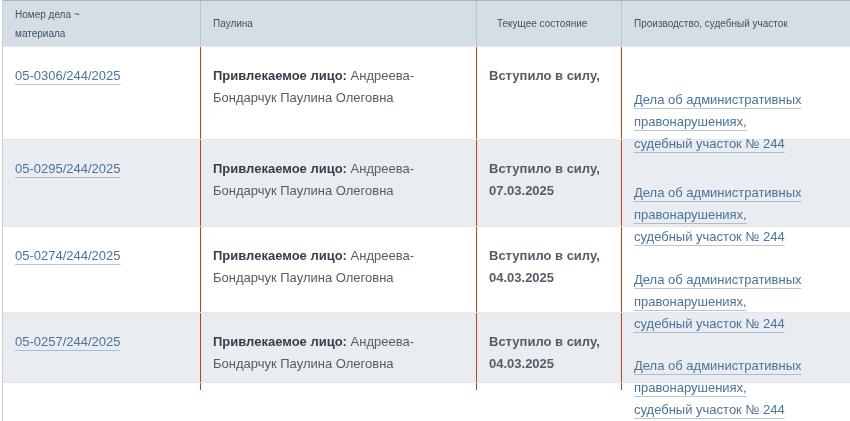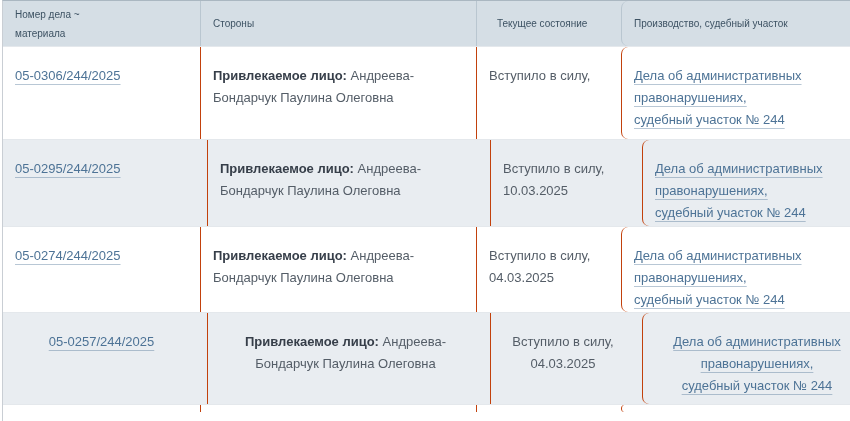--- a/index.html
+++ b/index.html
@@ -21,69 +21,69 @@
     margin-left:2px;
     border-left:1px solid #c9ced4;
     border-top:1px solid #aab7c1;
     background:#ffffff;
   }
   .trow{display:flex;width:100%;}
   .cell{flex:0 0 auto;padding:0 12px;}
   .c1{width:197px;}
   .c2{width:276px;}
   .c3{width:145px;}
-  .c4{width:229px;border-radius:7px;}
+  .c4{width:229px;}
   .c2,.c3,.c4{border-left:1px solid #c2410c;}
   
   .thead{
     height:45px;background:var(--header-bg);
     color:var(--header-text);font-size:10px;line-height:19px;
   }
   .thead .cell{display:flex;align-items:center;}
   .thead .c2,.thead .c3,.thead .c4{border-left:1px solid #b9c6d0;}
   .thead .hlabel{display:block;}
   .thead .c1 .hlabel{max-width:112px;}
   .thead .c3 .hlabel{max-width:92px;margin-left:8px;}
   
   .tbody-row{
     font-size:13px;line-height:22px;color:var(--body-text);
     border-top:1px solid #e4e8ec;
   }
   .tbody-row .cell{padding-top:18px;padding-bottom:10px;}
   .row-white{background:#ffffff;}
-  .row-alt{background:var(--row-alt-bg);gap:7px;}
+  .row-alt{background:var(--row-alt-bg);}
   .r1{height:93px;}
   .r2{height:87px;}
   .r3{height:86px;}
-  .r4{height:92px;text-align:center;}
+  .r4{height:70px;}
   .r5{height:8px;}
   .r5 .cell{padding:0 12px;}
   a.case-link, a.proc-link{
     color:var(--link);
     text-decoration:underline;
     text-decoration-thickness:1px;
     text-decoration-color:rgba(77,115,150,.40);
     text-underline-offset:4px;
     cursor:pointer;
   }
-  a.proc-link{display:inline-block;max-width:170px;}
+  a.proc-link{display:inline-block;max-width:170px;margin-top:24px;}
   .party-role{font-weight:bold;color:var(--bold-text);}
-  .status-line{display:block;}
+  .status-line{display:block;font-weight:bold;}
 </style>
 </head>
 <body>
 
 <div class="table-wrap">
 
   <div class="trow thead">
     <div class="cell c1">
       <span class="hlabel">Номер дела ~ материала</span>
     </div>
     <div class="cell c2">
-      <span class="hlabel">Стороны</span>
+      <span class="hlabel">Паулина</span>
     </div>
     <div class="cell c3">
       <span class="hlabel">Текущее состояние</span>
     </div>
     <div class="cell c4">
       <span class="hlabel">Производство, судебный участок</span>
     </div>
   </div>
 
   <div class="trow tbody-row row-white r1">
@@ -105,21 +105,21 @@
   <div class="trow tbody-row row-alt r2">
     <div class="cell c1">
       <a class="case-link">05-0295/244/2025</a>
     </div>
     <div class="cell c2">
       <span class="party-role">Привлекаемое лицо:</span>
       <span class="party-name">Андреева-Бондарчук Паулина Олеговна</span>
     </div>
     <div class="cell c3">
       <span class="status-line">Вступило в силу,</span>
-      <span class="status-line">10.03.2025</span>
+      <span class="status-line">07.03.2025</span>
     </div>
     <div class="cell c4">
       <a class="proc-link">Дела об административных правонарушениях, судебный участок № 244</a>
     </div>
   </div>
 
   <div class="trow tbody-row row-white r3">
     <div class="cell c1">
       <a class="case-link">05-0274/244/2025</a>
     </div>

